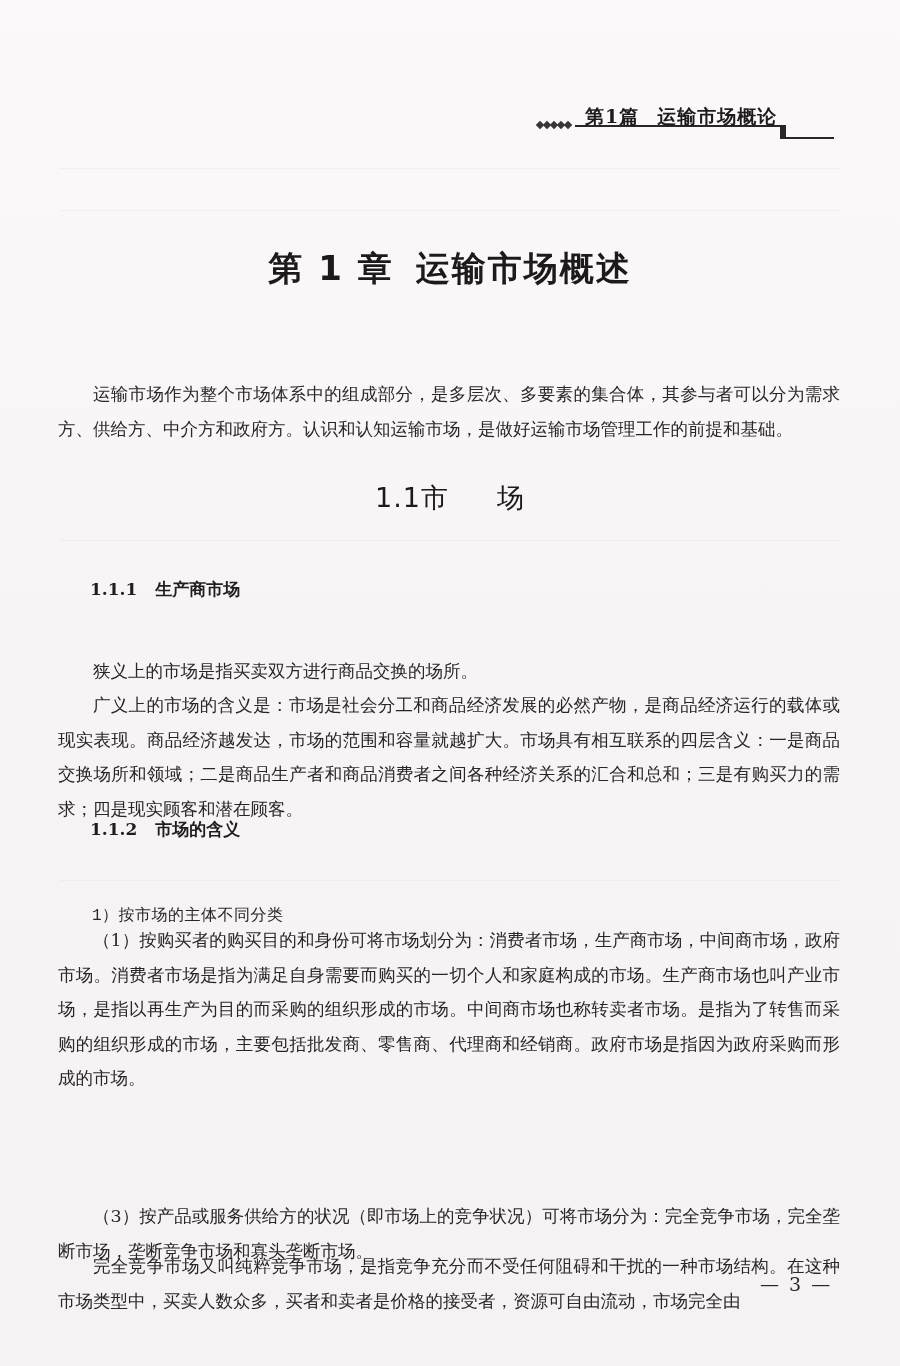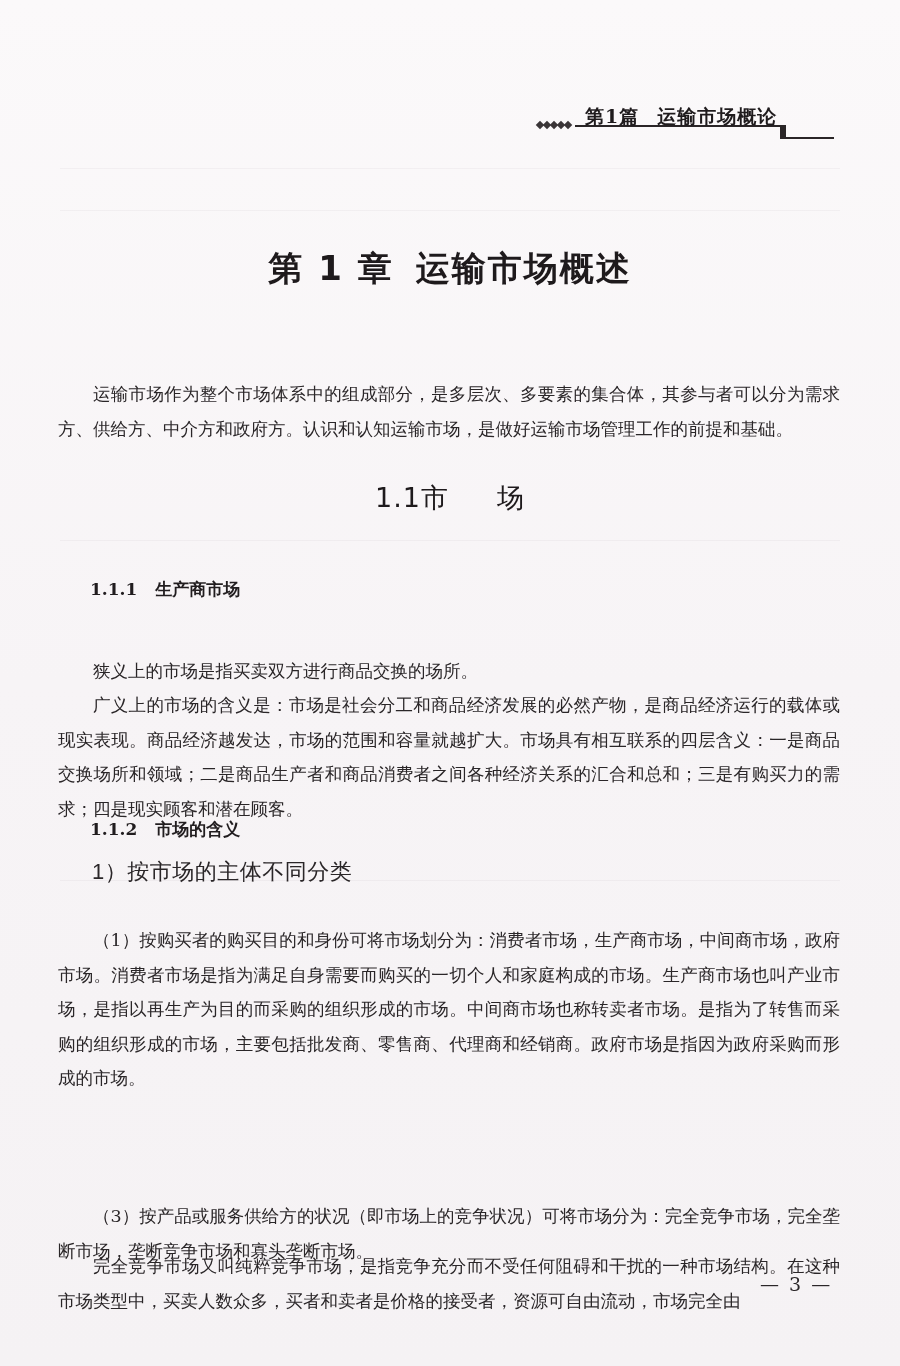--- a/index.html
+++ b/index.html
@@ -131,24 +131,25 @@
       font-family: "DejaVu Sans", "Liberation Sans", sans-serif;
       font-weight: bold;
       font-size: 17px;
       color: #211d1f;
     }
     .subsection .num { margin-right: 18px; font-family: "DejaVu Serif", serif; text-align: center; }
 
     .sub-heading {
       position: absolute;
       left: 92px;
-      font-family: Liberation Sans, sans-serif;
-      font-size: 22px;
+      font-family: Liberation Mono, monospace;
+      font-size: 16px;
       color: #2a2628;
       letter-spacing: 0.5px;
+      margin-top: 48px;
     }
 
     .page-number {
       position: absolute;
       left: 760px;
       top: 1273px;
       font-family: "DejaVu Serif", serif;
       font-size: 19px;
       color: #2a2628;
       letter-spacing: 2px;

